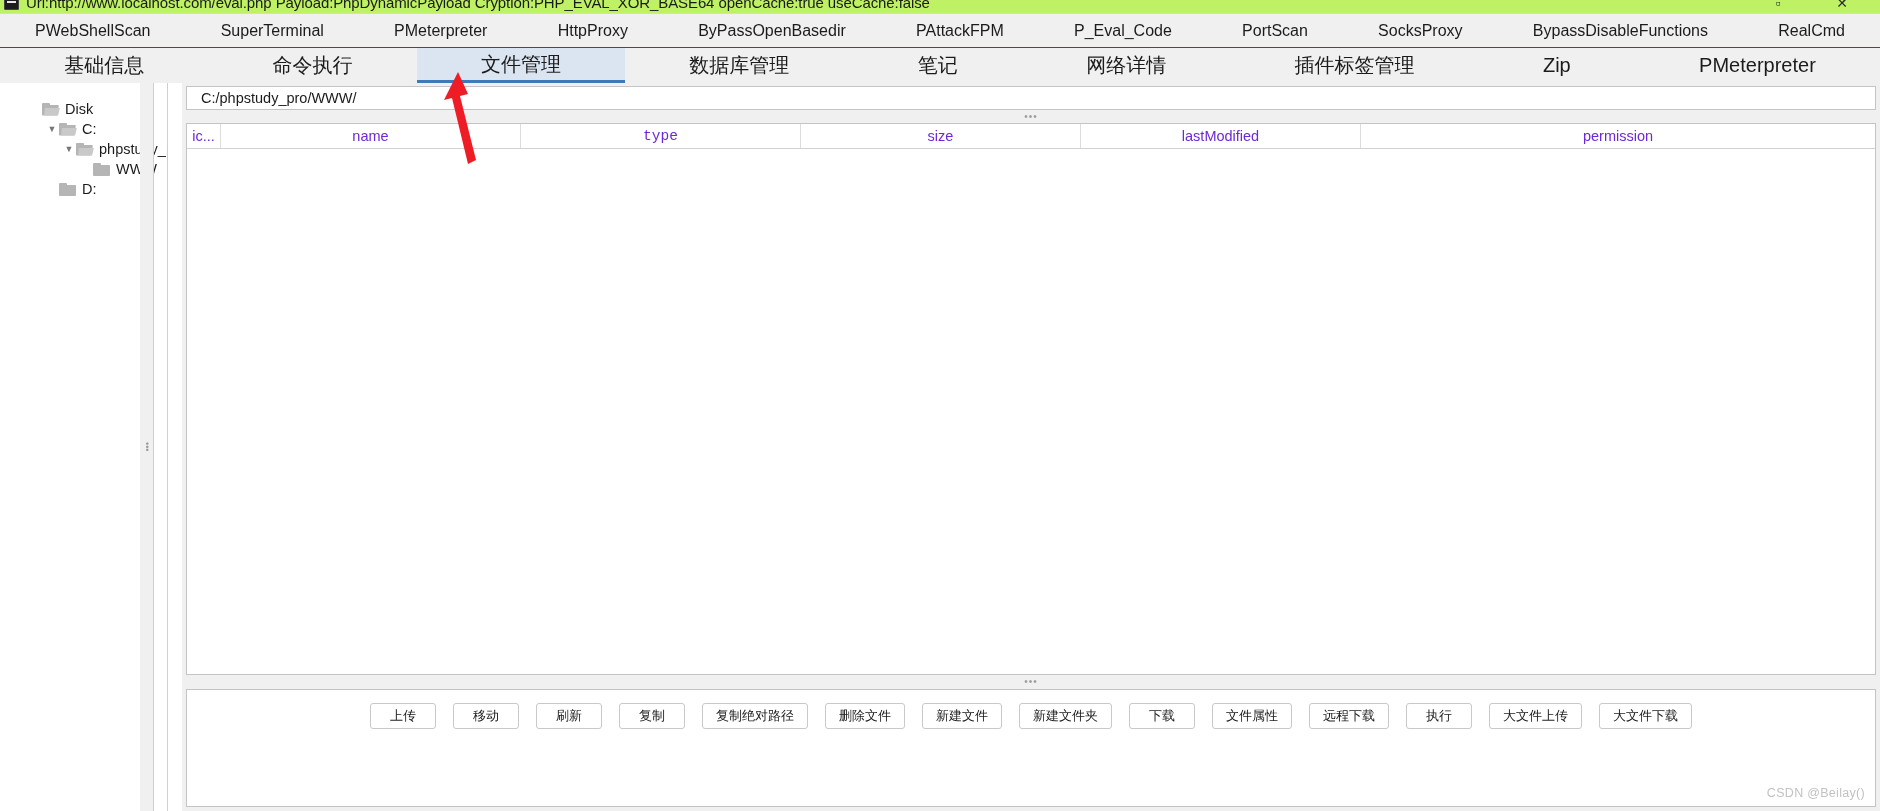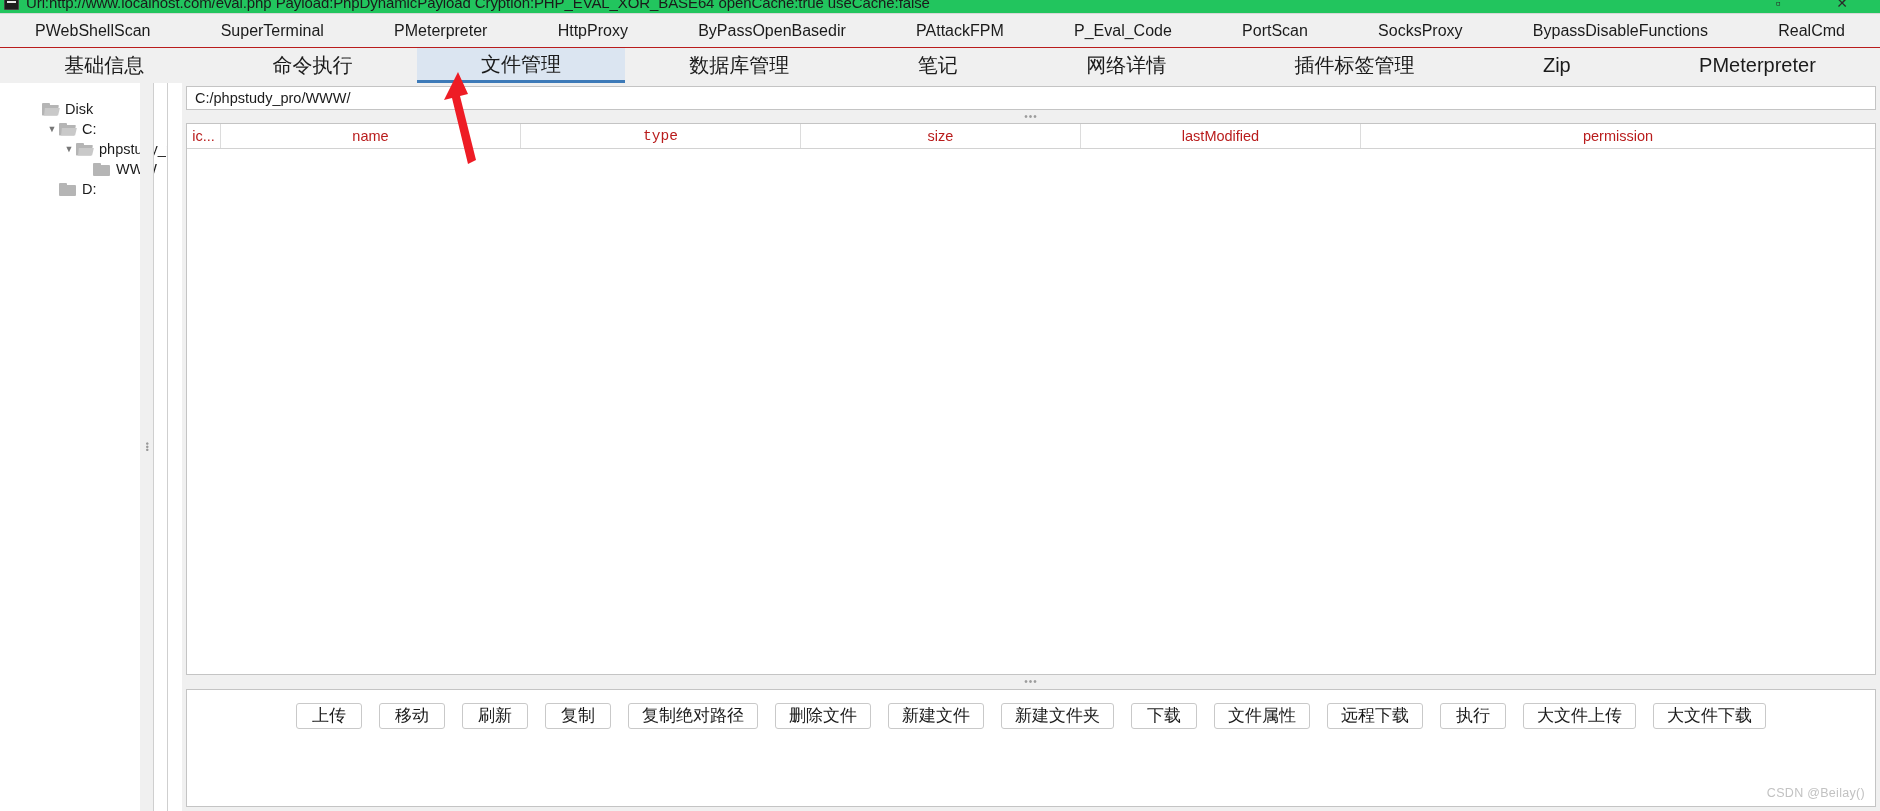--- a/index.html
+++ b/index.html
@@ -16,21 +16,21 @@
     width: 1880px;
     height: 811px;
     background: #f0f0f0;
     display: flex;
     flex-direction: column;
   }
 
   
   .titlebar {
     height: 14px;
-    background: #22c55e;
+    background: #bef264;
     position: relative;
     overflow: hidden;
     flex: 0 0 14px;
     border-bottom: 1px solid #d8d8d8;
   }
   .titlebar-icon {
     position: absolute;
     left: 4px; top: -3px;
     width: 15px; height: 13px;
     background: #1d1d1d;
@@ -214,21 +214,21 @@
     padding: 3px 4px 0 4px;
     background: #f0f0f0;
   }
   .path-input {
     width: 100%;
     height: 24px;
     background: #ffffff;
     border: 1px solid #c4c4c4;
     font-size: 14.5px;
     color: #1b1b1b;
-    padding: 0 8px;
+    padding: 0 14px;
     line-height: 22px;
     font-family: "Liberation Sans", sans-serif;
     outline: none;
   }
 
   .h-splitter {
     flex: 0 0 12px;
     display: flex;
     align-items: center;
     justify-content: center;
@@ -253,21 +253,21 @@
     overflow: hidden;
   }
   .table-head {
     display: flex;
     flex: 0 0 25px;
     background: #ffffff;
     border-bottom: 1px solid #d2d2d2;
   }
   .th {
     font-size: 14.5px;
-    color: #b91c1c;
+    color: #6d28d9;
     text-align: center;
     line-height: 24px;
     border-right: 1px solid #dcdcdc;
     white-space: nowrap;
     overflow: hidden;
     cursor: default;
   }
   .th:last-child { border-right: none; }
   .th.c-icon { flex: 0 0 34px; }
   .th.c-name { flex: 0 0 300px; }
@@ -306,21 +306,21 @@
     padding-top: 13px;
     flex-wrap: nowrap;
   }
   .btn {
     background: #ffffff;
     border: 1px solid #c9c9c9;
     border-radius: 3px;
     height: 26px;
     min-width: 66px;
     padding: 0 13px;
-    font-size: 17px;
+    font-size: 13px;
     color: #1b1b1b;
     font-family: "Liberation Sans", sans-serif;
     line-height: 24px;
     white-space: nowrap;
     cursor: default;
   }
 
   .watermark {
     position: absolute;
     right: 10px;

